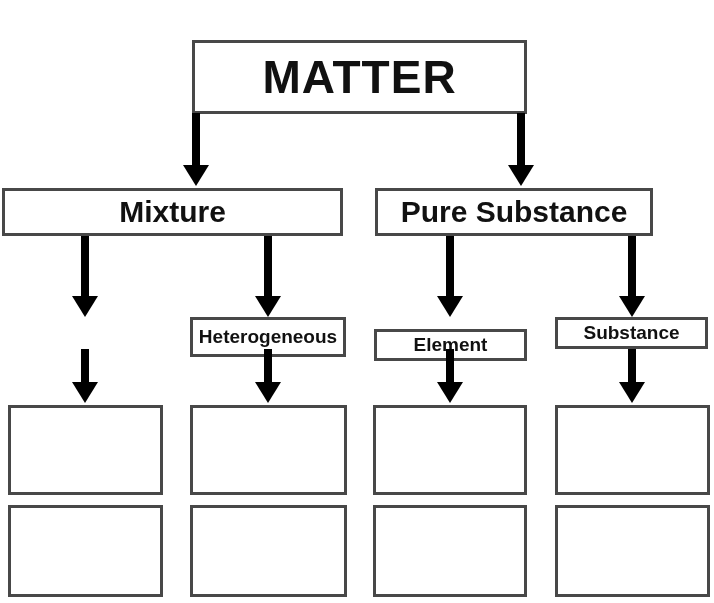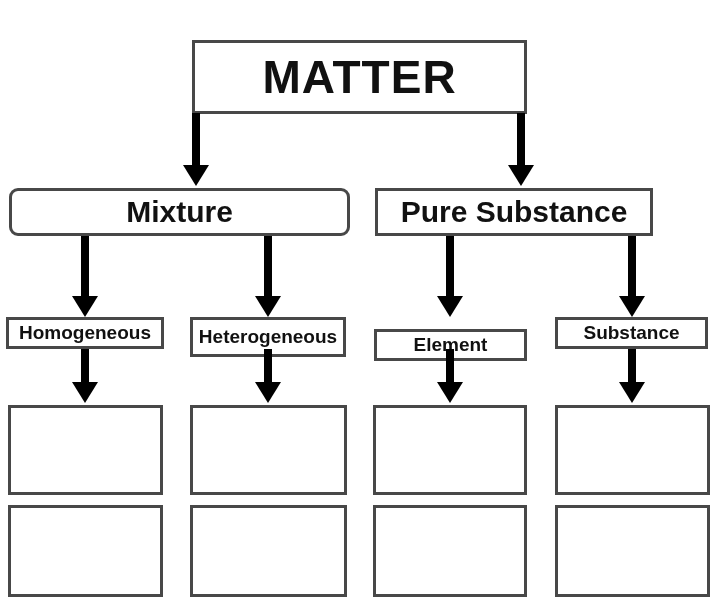--- a/index.html
+++ b/index.html
@@ -72,21 +72,21 @@
 
   <div class="arrow" style="left:183px; top:113px; height:73px;">
     <span class="shaft"></span>
     <span class="head"></span>
   </div>
   <div class="arrow" style="left:508px; top:113px; height:73px;">
     <span class="shaft"></span>
     <span class="head"></span>
   </div>
 
-  <div class="box box-lvl2" style="left:9px; top:188px; width:341px; height:48px;border-radius:9px;">
+  <div class="box box-lvl2" style="left:2px; top:188px; width:341px; height:48px;">
     <span>Mixture</span>
   </div>
   <div class="box box-lvl2" style="left:375px; top:188px; width:278px; height:48px;">
     <span>Pure Substance</span>
   </div>
 
   <div class="arrow" style="left:72px; top:236px; height:81px;">
     <span class="shaft"></span>
     <span class="head"></span>
   </div>
@@ -96,23 +96,20 @@
   </div>
   <div class="arrow" style="left:437px; top:236px; height:81px;">
     <span class="shaft"></span>
     <span class="head"></span>
   </div>
   <div class="arrow" style="left:619px; top:236px; height:81px;">
     <span class="shaft"></span>
     <span class="head"></span>
   </div>
 
-  <div class="box box-lvl3" style="left:6px; top:317px; width:158px; height:32px;">
-    <span>Homogeneous</span>
-  </div>
   <div class="box box-lvl3" style="left:190px; top:317px; width:156px; height:40px;">
     <span>Heterogeneous</span>
   </div>
   <div class="box box-lvl3" style="left:374px; top:317px; width:153px; height:32px;margin-top:12px;">
     <span>Element</span>
   </div>
   <div class="box box-lvl3" style="left:555px; top:317px; width:153px; height:32px;">
     <span>Substance</span>
   </div>
 

